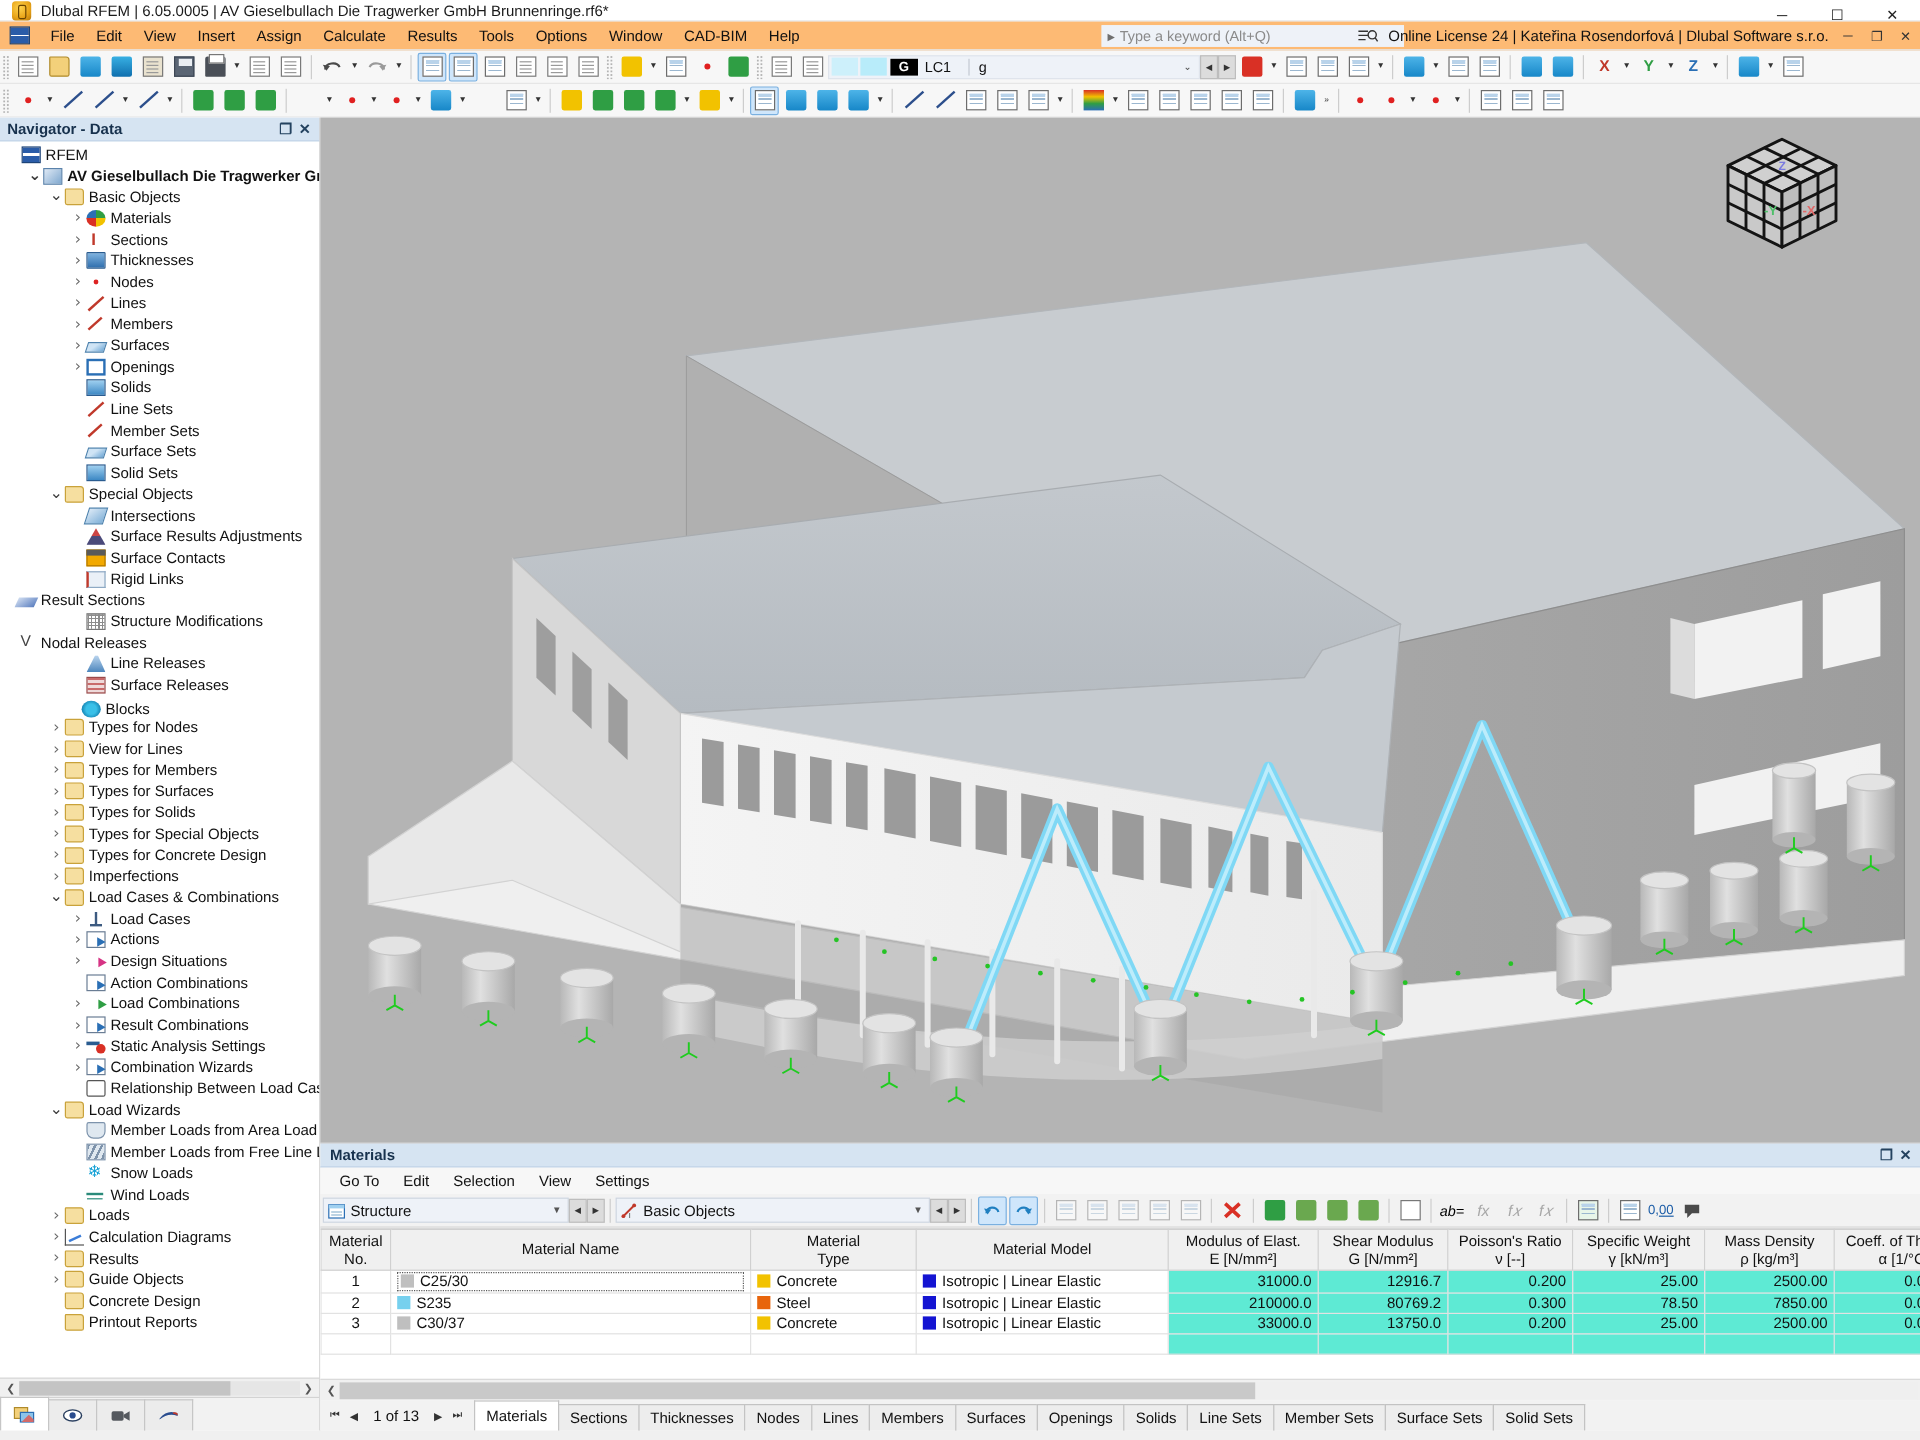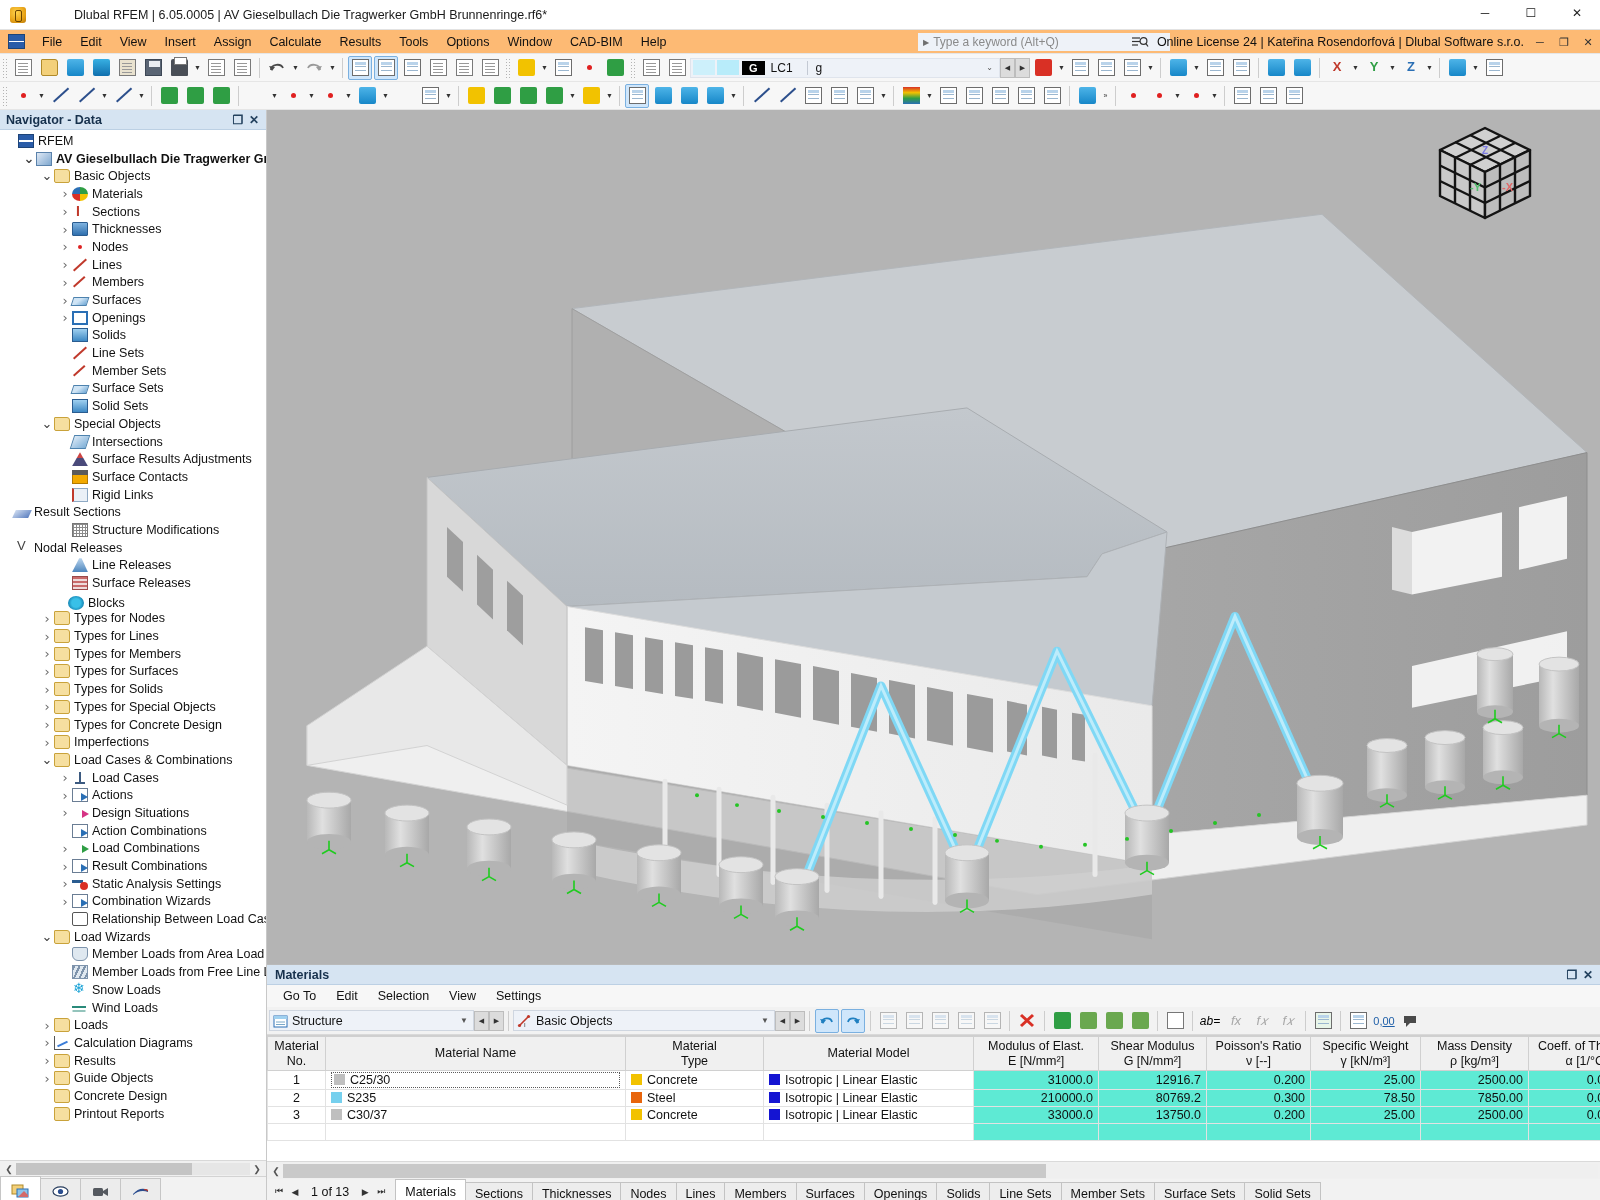--- a/index.html
+++ b/index.html
@@ -8,25 +8,24 @@
     width: 1600px; height: 1200px;
     overflow: hidden;
     font-family: "Liberation Sans", sans-serif;
     font-size: 12px;
     background: #f0f0f0;
     -webkit-font-smoothing: antialiased;
   }
 
   
   #titlebar {
-    height: 30px; background: #ffffff;
+    height: 18px; background: #ffffff;
     display: flex; align-items: center;
     border-bottom: 1px solid #e2e2e2;
     position: relative;
-    gap: 40px;
   }
   #titlebar .app-icon {
     width: 16px; height: 16px; margin: 0 8px 0 10px;
     background: radial-gradient(circle at 40% 35%, #ffd34d 0%, #e8a317 60%, #b8780a 100%);
     border-radius: 3px; position: relative; flex: none;
   }
   #titlebar .app-icon::after {
     content: ""; position: absolute; left: 5px; top: 3px;
     width: 5px; height: 10px; border: 1.5px solid #6b4500; border-radius: 2px;
   }
@@ -791,21 +790,21 @@
           <span>Blocks</span>
         </div>
         <div class="row" style="padding-left: 40px;">
           <span class="chev" style="font-size: 13px;">›</span>
           <span class="tico fold"></span>
           <span>Types for Nodes</span>
         </div>
         <div class="row" style="padding-left: 40px;">
           <span class="chev" style="font-size: 13px;">›</span>
           <span class="tico fold"></span>
-          <span>Types for Lines</span>
+          <span>View for Lines</span>
         </div>
         <div class="row" style="padding-left: 40px;">
           <span class="chev" style="font-size: 13px;">›</span>
           <span class="tico fold"></span>
           <span>Types for Members</span>
         </div>
         <div class="row" style="padding-left: 40px;">
           <span class="chev" style="font-size: 13px;">›</span>
           <span class="tico fold"></span>
           <span>Types for Surfaces</span>

